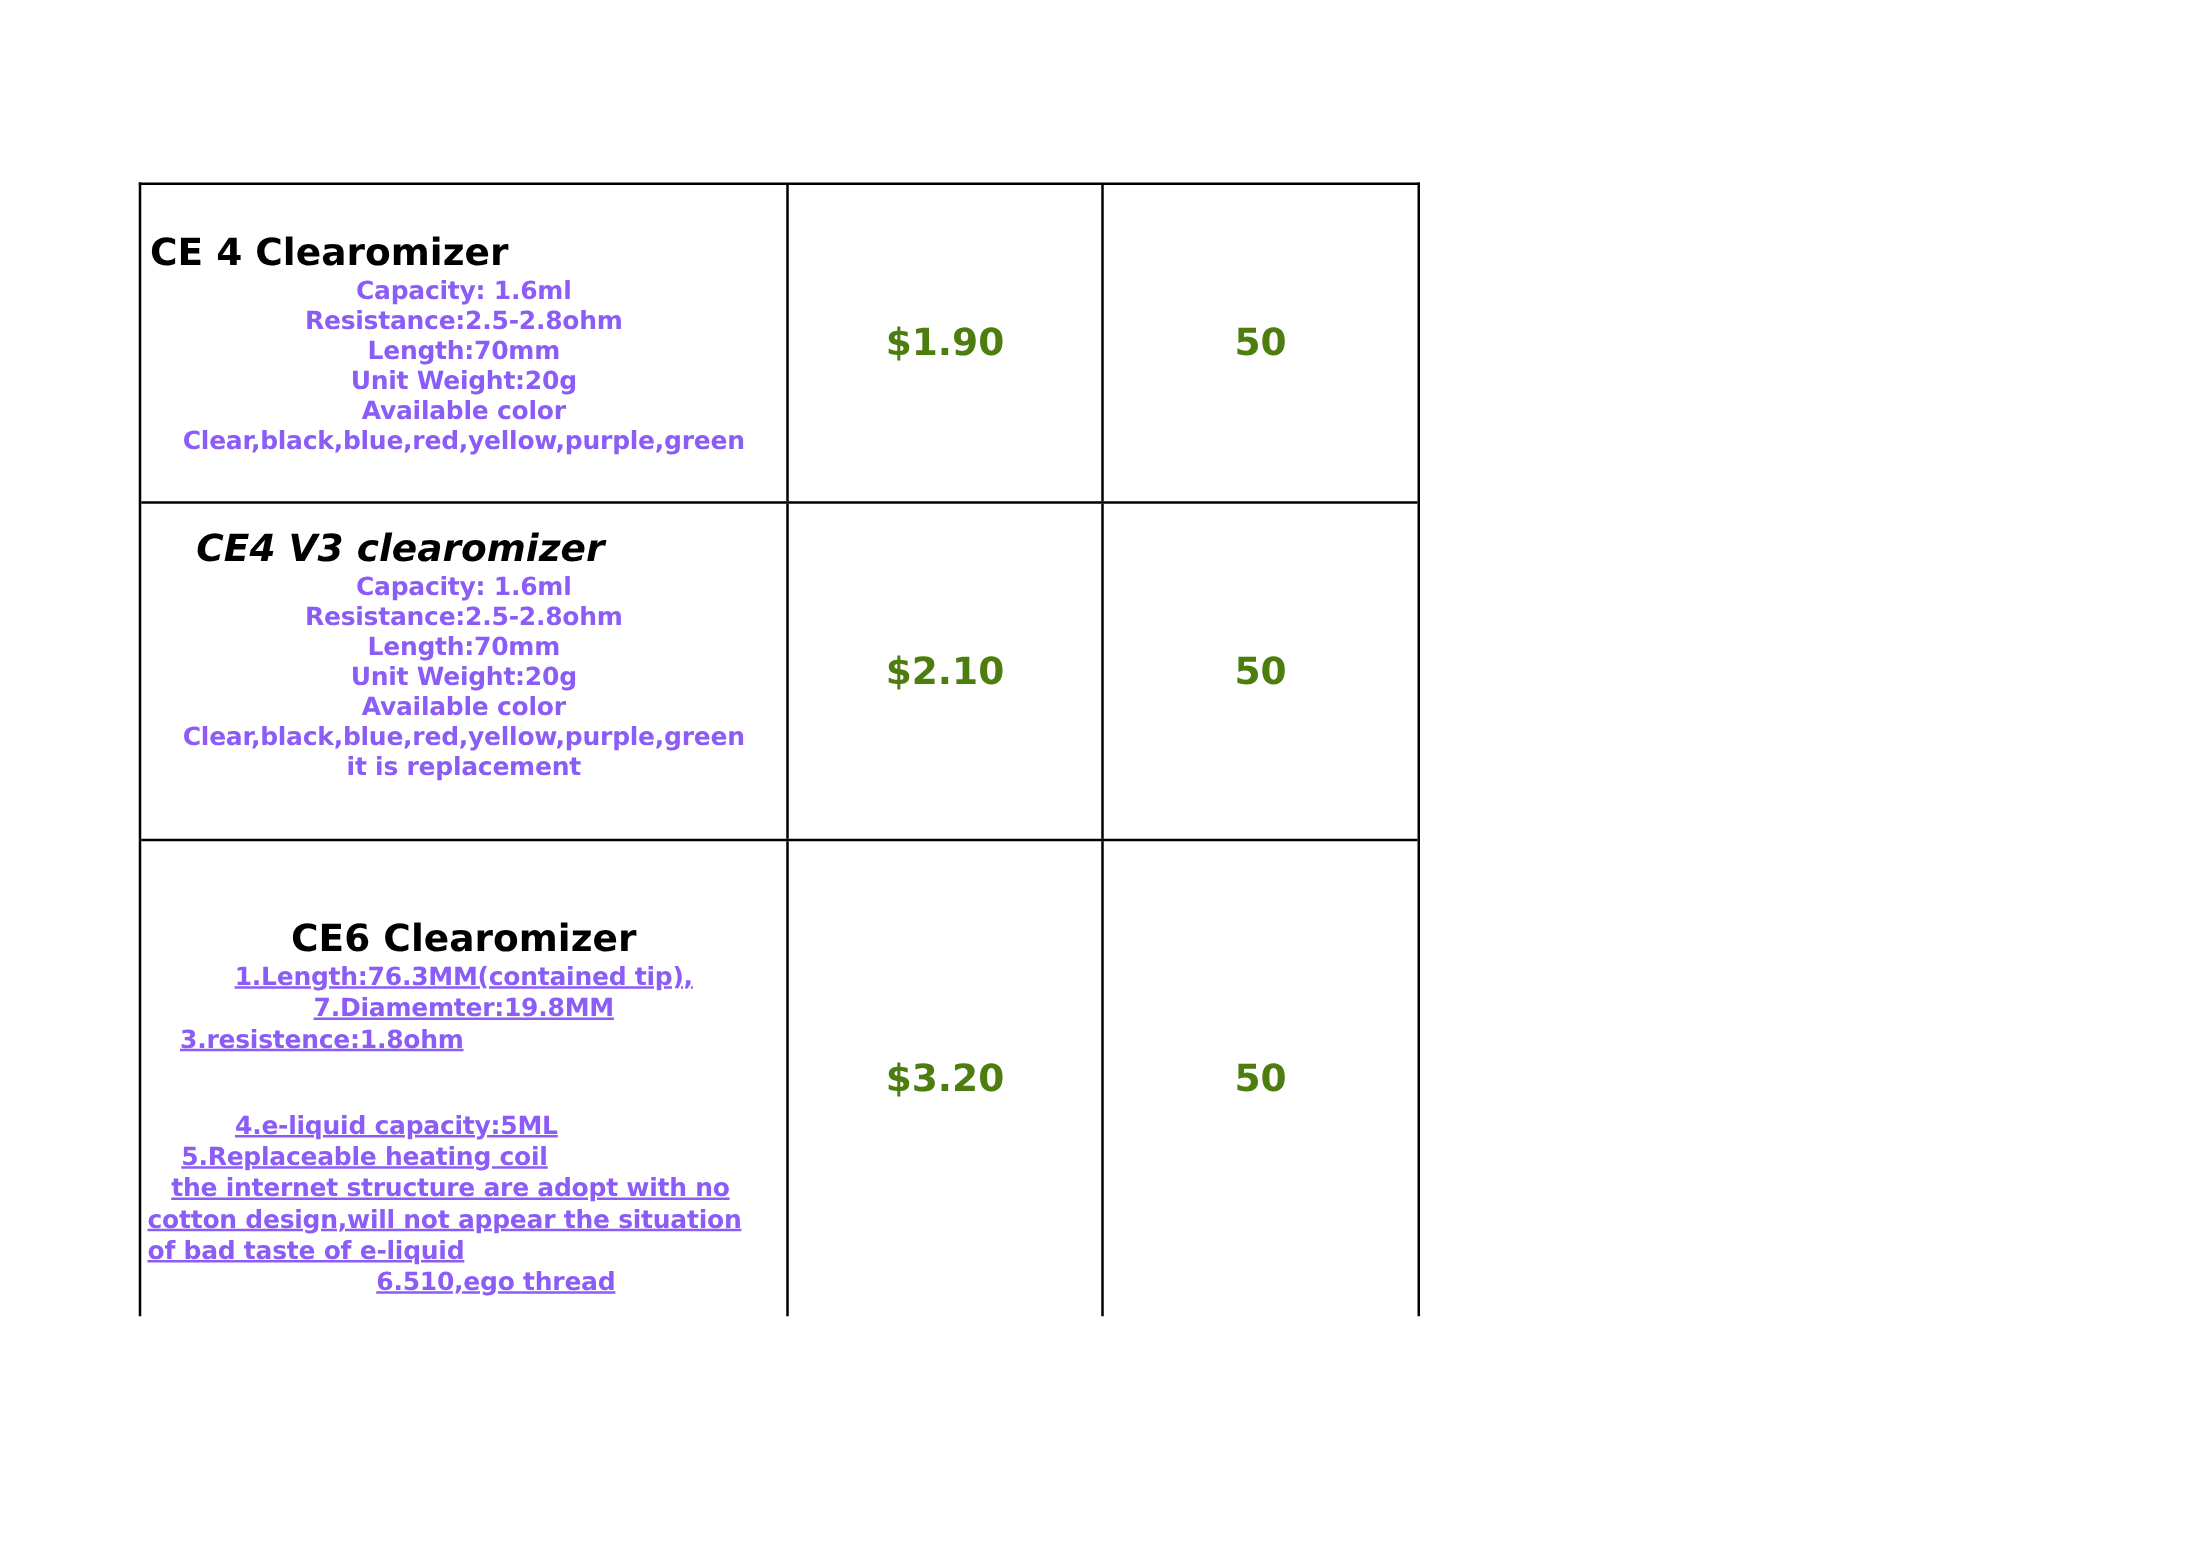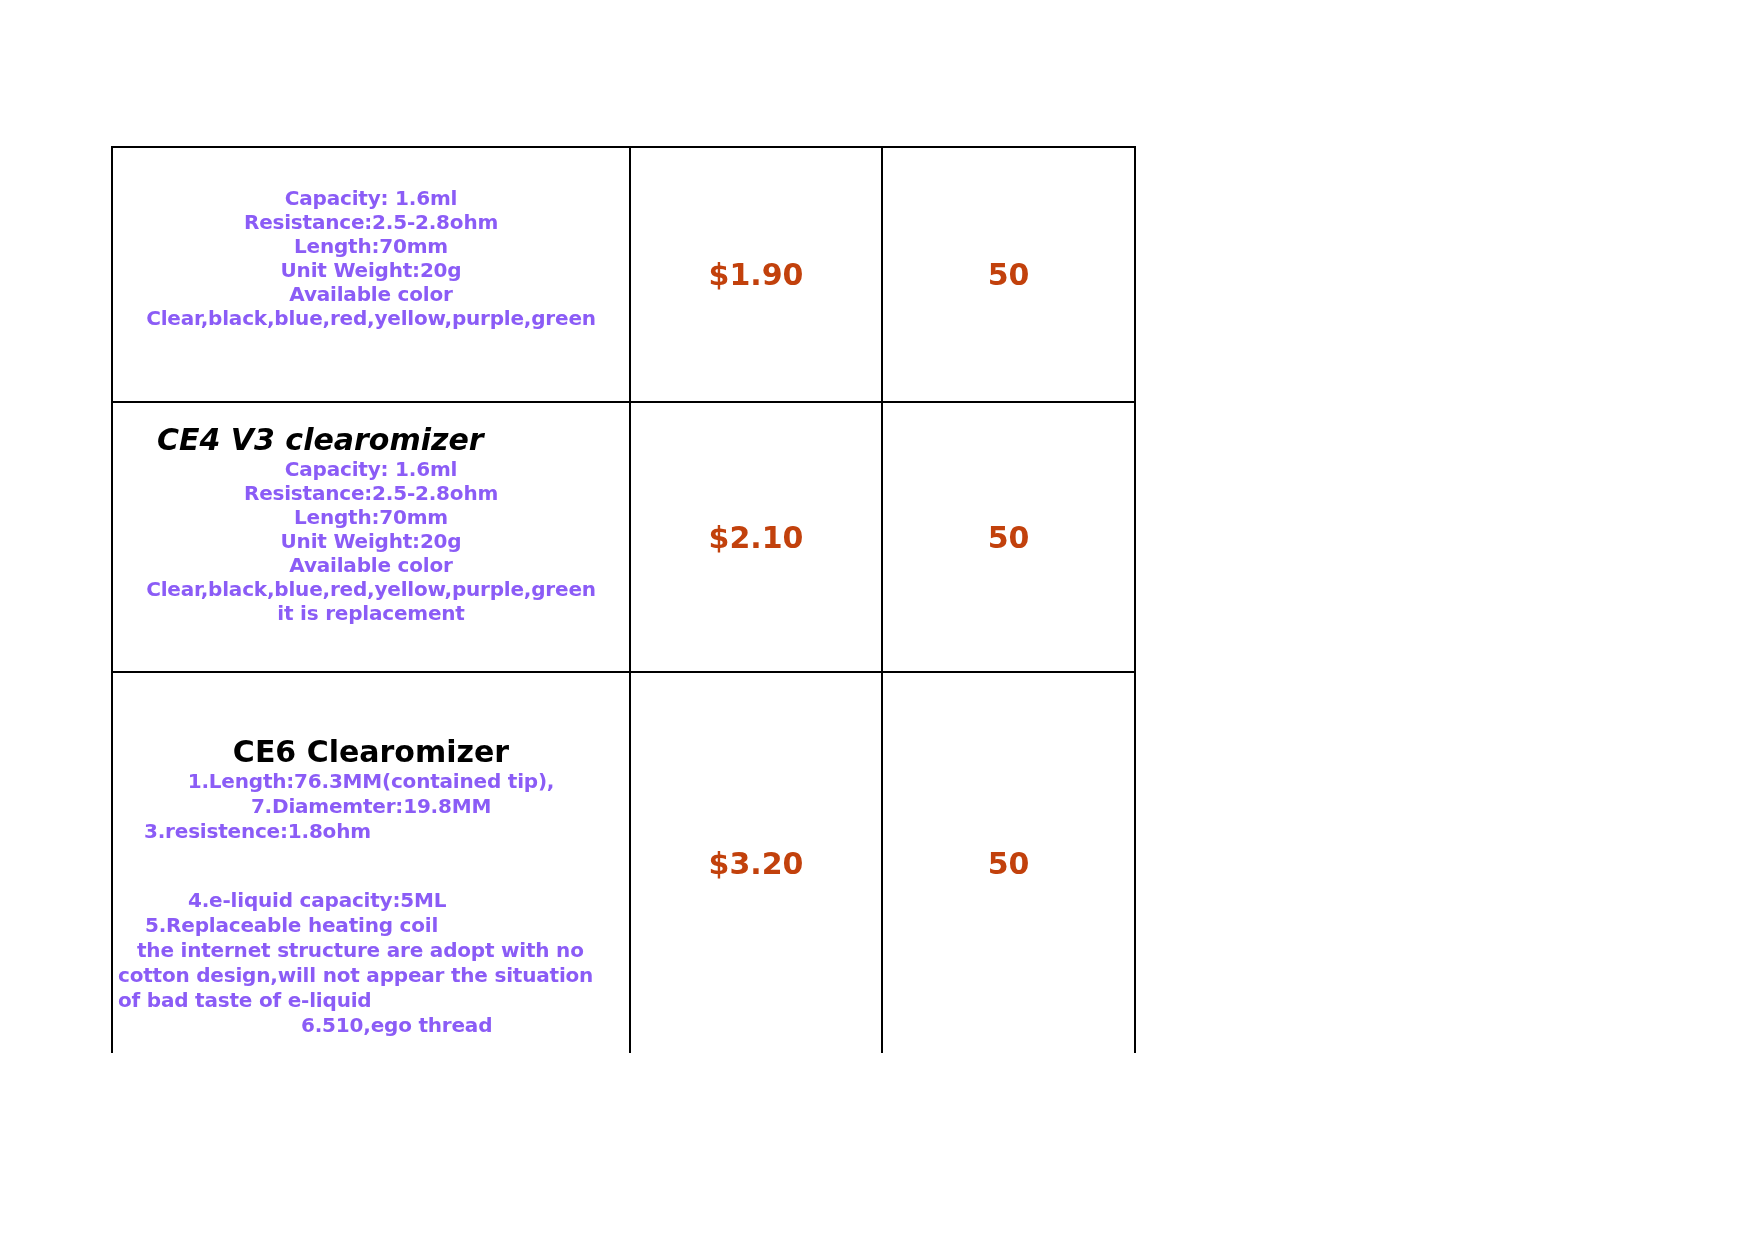--- a/index.html
+++ b/index.html
@@ -48,50 +48,51 @@
 
   .spec-line {
     font-weight: bold;
     color: #8b5cf6;
     font-size: 20px;
     line-height: 24px;
     letter-spacing: -0.2px;
     text-align: center;
     white-space: nowrap;
   }
-  .r3 .spec-line { line-height: 25px; text-align: left; }
+  .r3 .spec-line { line-height: 25px; text-align: left; text-decoration: underline; }
 
   
   .r3 .spec-line.c   { text-align: center; }
   .r3 .spec-line.p10 { padding-left: 10px; margin-left: 21px; }
   .r3 .spec-line.p75 { padding-left: 75px; margin-top: 44px; }
   .r3 .spec-line.p32 { padding-left: 32px; }
   .r3 .spec-line.p24 { padding-left: 24px; }
   .r3 .spec-line.p5  { padding-left: 5px; }
   .r3 .spec-line.p188{ padding-left: 188px; }
 
   .num-cell {
     display: flex;
     align-items: center;
     justify-content: center;
   }
   .num {
     font-weight: bold;
-    color: #c2410c;
+    color: #4d7c0f;
     font-size: 30px;
     white-space: nowrap;
   }
 </style>
 </head>
 <body>
 
 <div class="product-table">
 
   <div class="t-row r1">
     <div class="cell desc">
+      <div class="title">CE 4 Clearomizer</div>
       <div class="spec-line">Capacity: 1.6ml</div>
       <div class="spec-line">Resistance:2.5-2.8ohm</div>
       <div class="spec-line">Length:70mm</div>
       <div class="spec-line">Unit Weight:20g</div>
       <div class="spec-line">Available color</div>
       <div class="spec-line">Clear,black,blue,red,yellow,purple,green</div>
     </div>
     <div class="cell mid num-cell">
       <span class="num">$1.90</span>
     </div>

